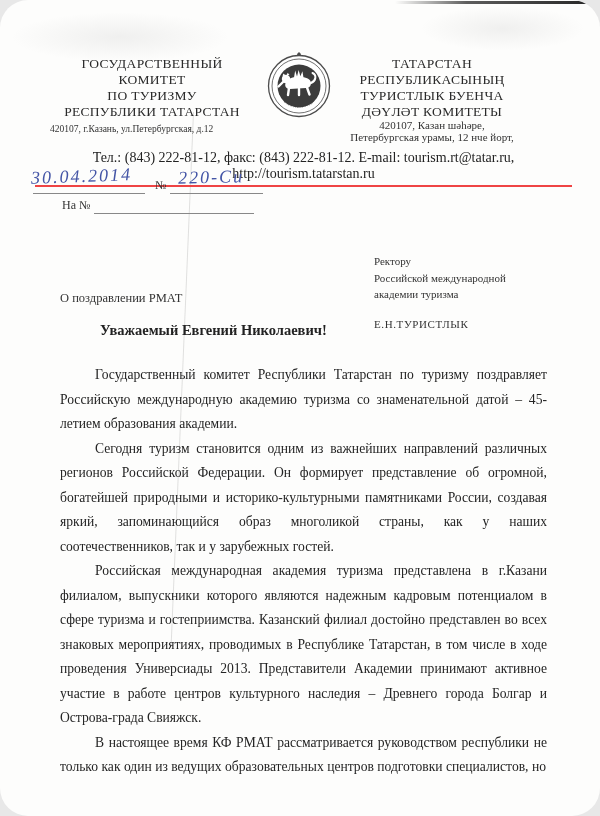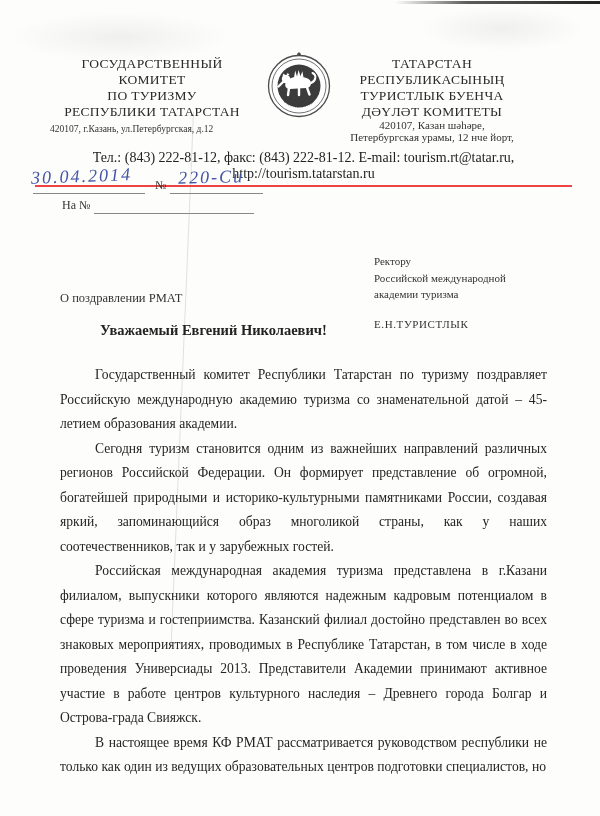--- a/index.html
+++ b/index.html
@@ -1,19 +1,19 @@
 <!DOCTYPE html>
 <html><head>
 <meta charset="utf-8">
 <style>
   html,body { margin:0; padding:0; background:#e8e8e8; }
   .page {
     position:relative; width:600px; height:816px; margin:0 auto;
     background:#fdfdfc; overflow:hidden;
-    font-family:"Liberation Serif", serif; color:#2e2e2e;
+    font-family:"Liberation Serif", serif; color:#2e2e2e;border-radius:28px;
   }
   
   .topline { position:absolute; top:1px; left:395px; right:0; height:2.5px;
     background:linear-gradient(to right, rgba(40,40,40,0), rgba(40,40,40,0.75) 35%, #232323); }
   .crease { position:absolute; left:193px; top:112px; width:1px; height:535px;
     background:rgba(110,110,110,0.20); transform:rotate(2.4deg); transform-origin:top center; }
   .smudge1 { position:absolute; left:10px; top:12px; width:220px; height:50px;
     background:radial-gradient(ellipse at center, rgba(120,120,120,0.10), rgba(120,120,120,0) 70%); }
   .smudge2 { position:absolute; left:420px; top:6px; width:165px; height:45px;
     background:radial-gradient(ellipse at center, rgba(120,120,120,0.10), rgba(120,120,120,0) 70%); }

